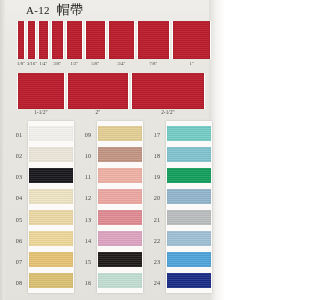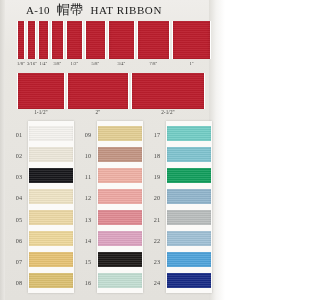--- a/index.html
+++ b/index.html
@@ -148,23 +148,22 @@
 </style>
 </head>
 <body>
 
 <div id="page">
   <div id="paper"></div>
   <div id="left-edge"></div>
   <div id="right-margin"></div>
 
   <div id="header">
-    <span class="code">A-10</span>
+    <span class="code">A-12</span>
     <span class="cjk">帽帶</span>
-    <span class="en">HAT RIBBON</span>
   </div>
 
   <div class="ribbon-row" id="row0" style="left:17px; top:21px; height:38px;">
       <div class="ribbon-cell" style="width: 8px; margin-right: 2px;">
         <div class="ribbon-swatch" style="background: repeating-linear-gradient(rgba(255, 255, 255, 0.055) 0px, rgba(255, 255, 255, 0.055) 1px, rgba(0, 0, 0, 0.035) 1px, rgba(0, 0, 0, 0.035) 2px), rgb(187, 30, 45);"></div>
       </div>
       <div class="ribbon-cell" style="width: 9px; margin-right: 2px;">
         <div class="ribbon-swatch" style="background: repeating-linear-gradient(rgba(255, 255, 255, 0.055) 0px, rgba(255, 255, 255, 0.055) 1px, rgba(0, 0, 0, 0.035) 1px, rgba(0, 0, 0, 0.035) 2px), rgb(187, 30, 45);"></div>
       </div>
       <div class="ribbon-cell" style="width: 11px; margin-right: 2px;">

